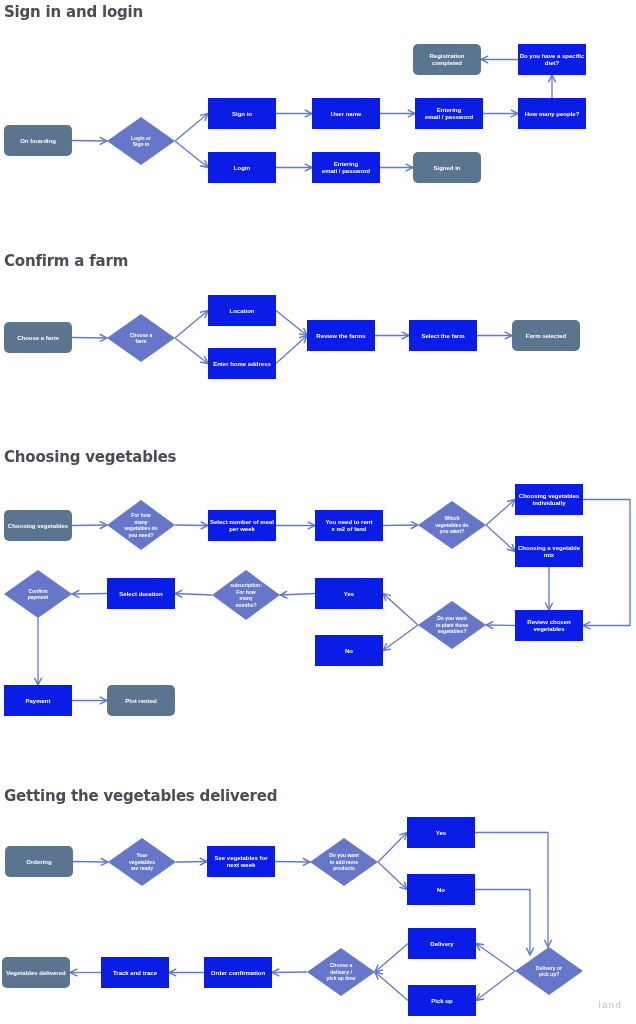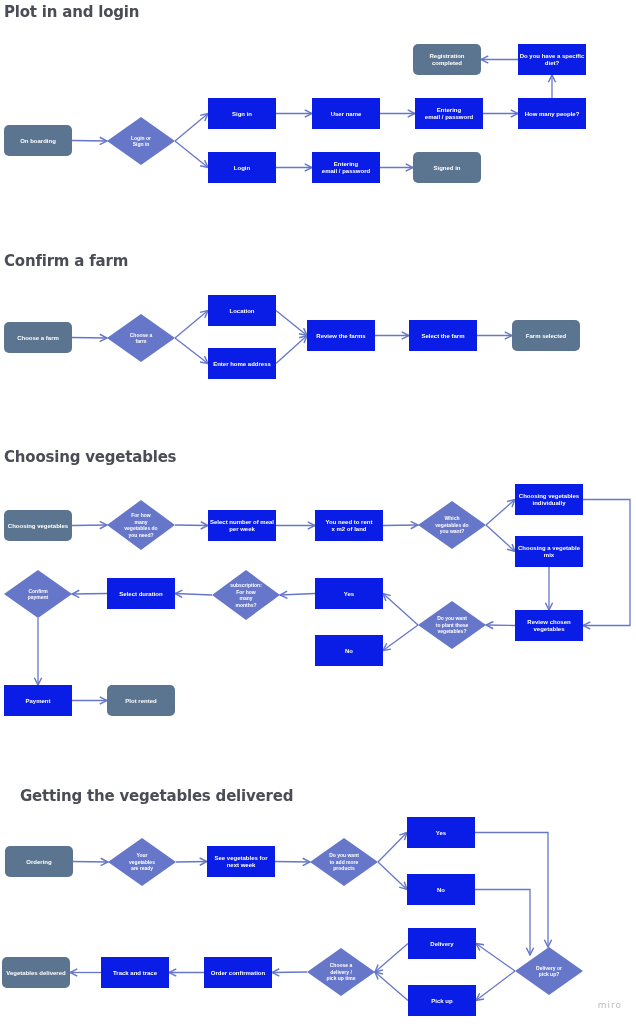--- a/index.html
+++ b/index.html
@@ -5,24 +5,24 @@
   html, body { margin: 0; padding: 0; background: #ffffff; }
   body { width: 636px; height: 1024px; position: relative; overflow: hidden; font-family: "Liberation Sans", sans-serif; }
   .section-title { position: absolute; left: 4px; font-family: "DejaVu Sans", sans-serif; font-weight: bold; font-size: 15px; color: #4a4d55; margin: 0; letter-spacing: -0.2px; }
   #diagram { position: absolute; left: 0; top: 0; }
   .node-text { font-family: "Liberation Sans", sans-serif; font-weight: bold; fill: #ffffff; }
   .watermark { position: absolute; right: 14px; bottom: 14px; font-family: "DejaVu Sans", sans-serif; font-size: 9px; color: #b9bcc2; letter-spacing: 1px; }
 </style>
 </head>
 <body>
 
-<h1 class="section-title" style="top:3px;">Plot in and login</h1>
+<h1 class="section-title" style="top:3px;">Sign in and login</h1>
 <h1 class="section-title" style="top:252px;">Confirm a farm</h1>
 <h1 class="section-title" style="top:448px;">Choosing vegetables</h1>
-<h1 class="section-title" style="top:787px;margin-left:16px;">Getting the vegetables delivered</h1>
+<h1 class="section-title" style="top:787px;">Getting the vegetables delivered</h1>
 
 <svg id="diagram" width="636" height="1024" viewBox="0 0 636 1024" xmlns="http://www.w3.org/2000/svg">
   <defs>
     <marker id="arrow" viewBox="0 0 10 10" refX="9" refY="5" markerWidth="7" markerHeight="7" orient="auto-start-reverse">
       <path d="M1,1 L9,5 L1,9" fill="none" stroke="#6677c9" stroke-width="1.6"></path>
     </marker>
   </defs>
   <g id="edges-layer">
       <polyline points="72,140.5 107,141" fill="none" stroke="#6677c9" stroke-width="1.3" marker-end="url(#arrow)"></polyline>
       <polyline points="175,141 208,113.5" fill="none" stroke="#6677c9" stroke-width="1.3" marker-end="url(#arrow)"></polyline>
@@ -257,13 +257,13 @@
         <rect x="101" y="957" width="68" height="31" fill="#0a1de6"></rect>
         <text class="node-text" text-anchor="middle" font-size="6"><tspan x="135" y="974.6">Track and trace</tspan></text>
       </g>
       <g>
         <rect x="2" y="957" width="68" height="31" rx="5" fill="#5b7591"></rect>
         <text class="node-text" text-anchor="middle" font-size="6"><tspan x="36" y="974.6">Vegetables delivered</tspan></text>
       </g>
     </g>
 </svg>
 
-<div class="watermark">miro</div>
+<div class="watermark">land</div>
 
 </body></html>

